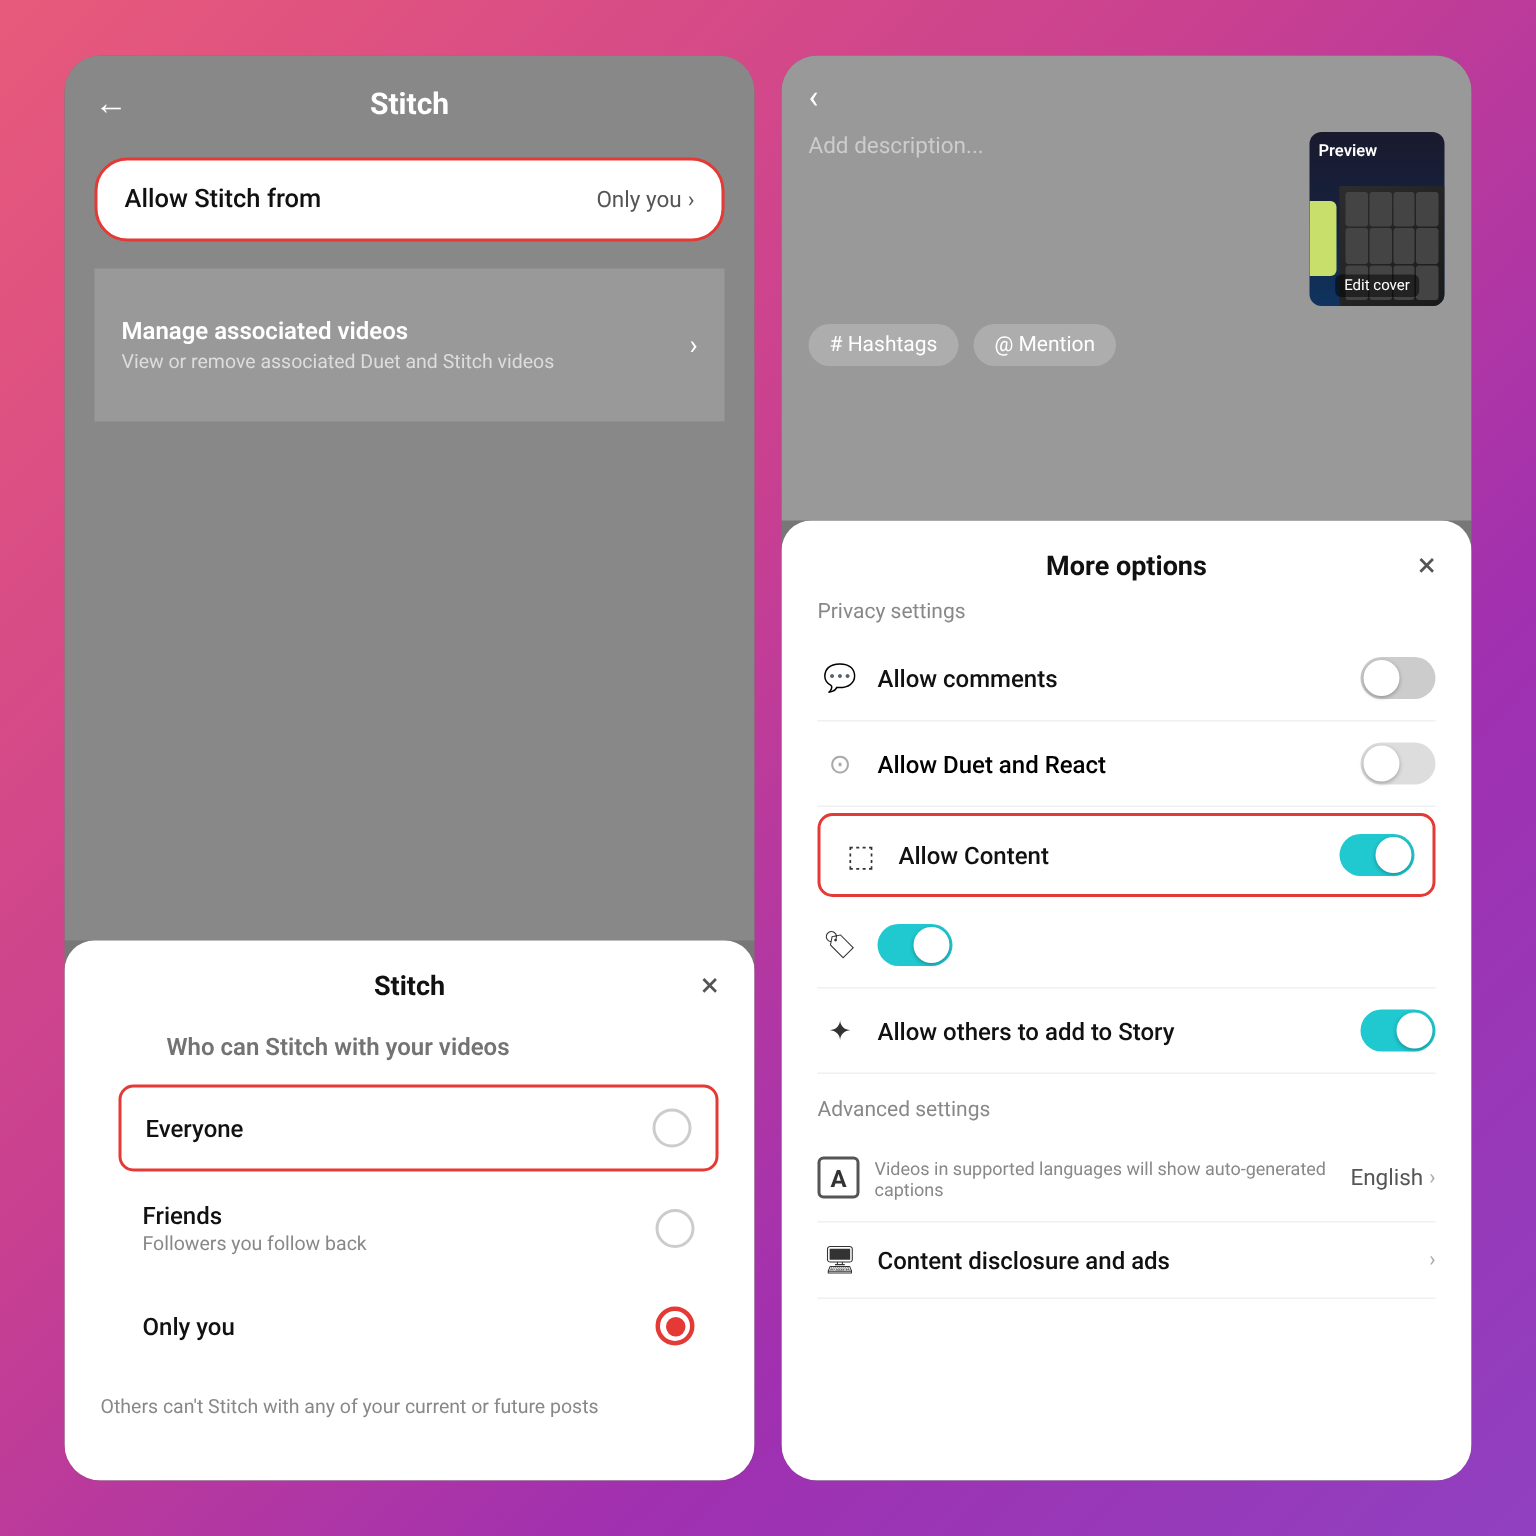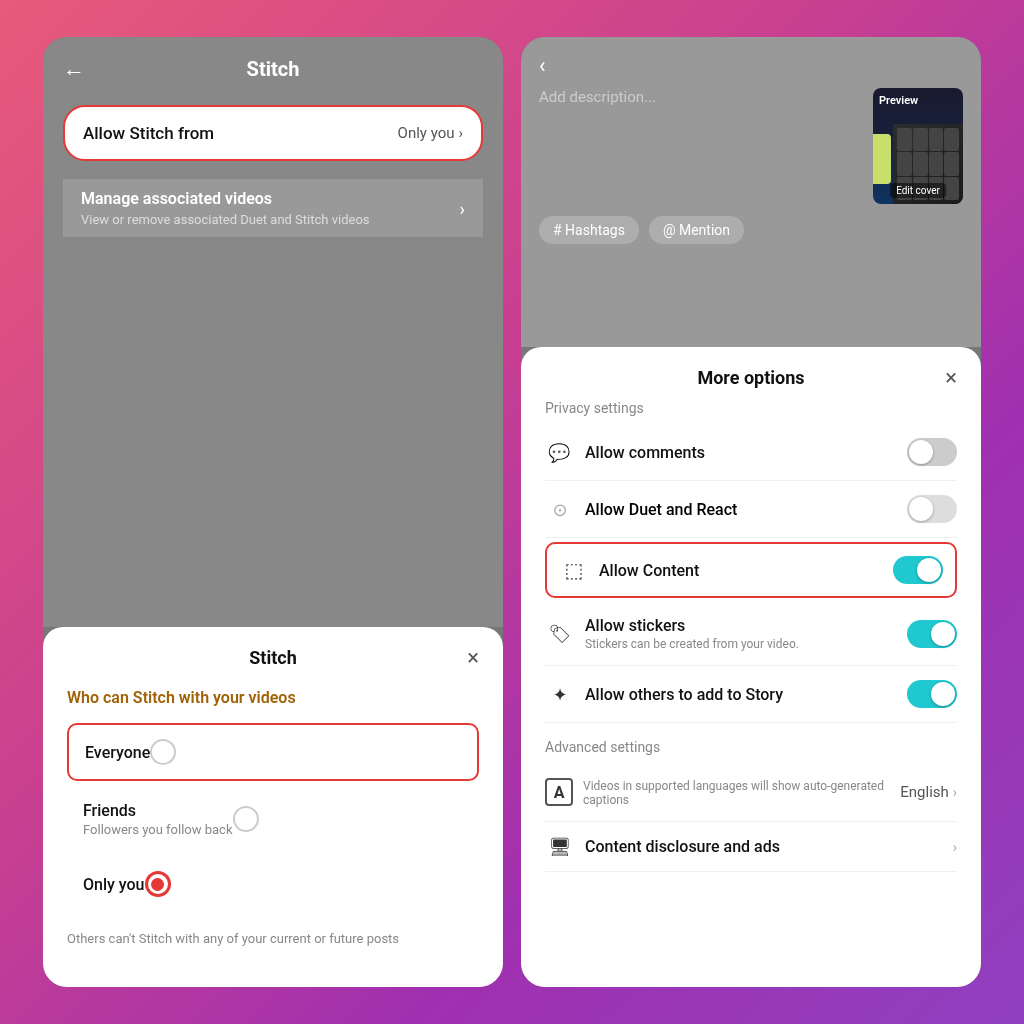--- a/index.html
+++ b/index.html
@@ -76,21 +76,21 @@
     .stitch-allow-value {
       font-size: 15px;
       color: #555;
       display: flex;
       align-items: center;
       gap: 4px;
     }
     .manage-row {
       background: rgba(255,255,255,0.15);
       border-radius: 0;
-      padding: 10px 18px;
+      padding: 32px 18px;
       display: flex;
       align-items: center;
       justify-content: space-between;
     }
     .manage-row-content {}
     .manage-row-title {
       font-size: 16px;
       font-weight: 600;
       color: #fff;
       margin-bottom: 4px;
@@ -126,29 +126,32 @@
     .sheet-close {
       position: absolute;
       right: 0;
       font-size: 22px;
       color: #555;
       cursor: pointer;
     }
     .sheet-subtitle {
       font-size: 16px;
       font-weight: 600;
-      color: #a16207;
+      color: #737373;
       margin-bottom: 16px;
+      margin-left: 44px;
     }
     .radio-option {
       display: flex;
       align-items: center;
+      justify-content: space-between;
       padding: 14px 16px;
       border-radius: 10px;
       margin-bottom: 6px;
+      margin-left: 12px;
     }
     .radio-option.highlighted {
       border: 2px solid #e53935;
     }
     .radio-option-content {}
     .radio-option-label {
       font-size: 16px;
       font-weight: 500;
       color: #111;
     }
@@ -519,24 +522,20 @@
       <div class="setting-row highlighted">
         <div class="setting-icon" style="font-size:20px; font-weight:300;">⬚</div>
         <div class="setting-text">
           <div class="setting-name">Allow Content</div>
         </div>
         <div class="toggle on"></div>
       </div>
 
       <div class="setting-row">
         <div class="setting-icon">🏷</div>
-        <div class="setting-text">
-          <div class="setting-name">Allow stickers</div>
-          <div class="setting-sub">Stickers can be created from your video.</div>
-        </div>
         <div class="toggle on"></div>
       </div>
 
       <div class="setting-row">
         <div class="setting-icon">✦</div>
         <div class="setting-text">
           <div class="setting-name">Allow others to add to Story</div>
         </div>
         <div class="toggle on"></div>
       </div>

